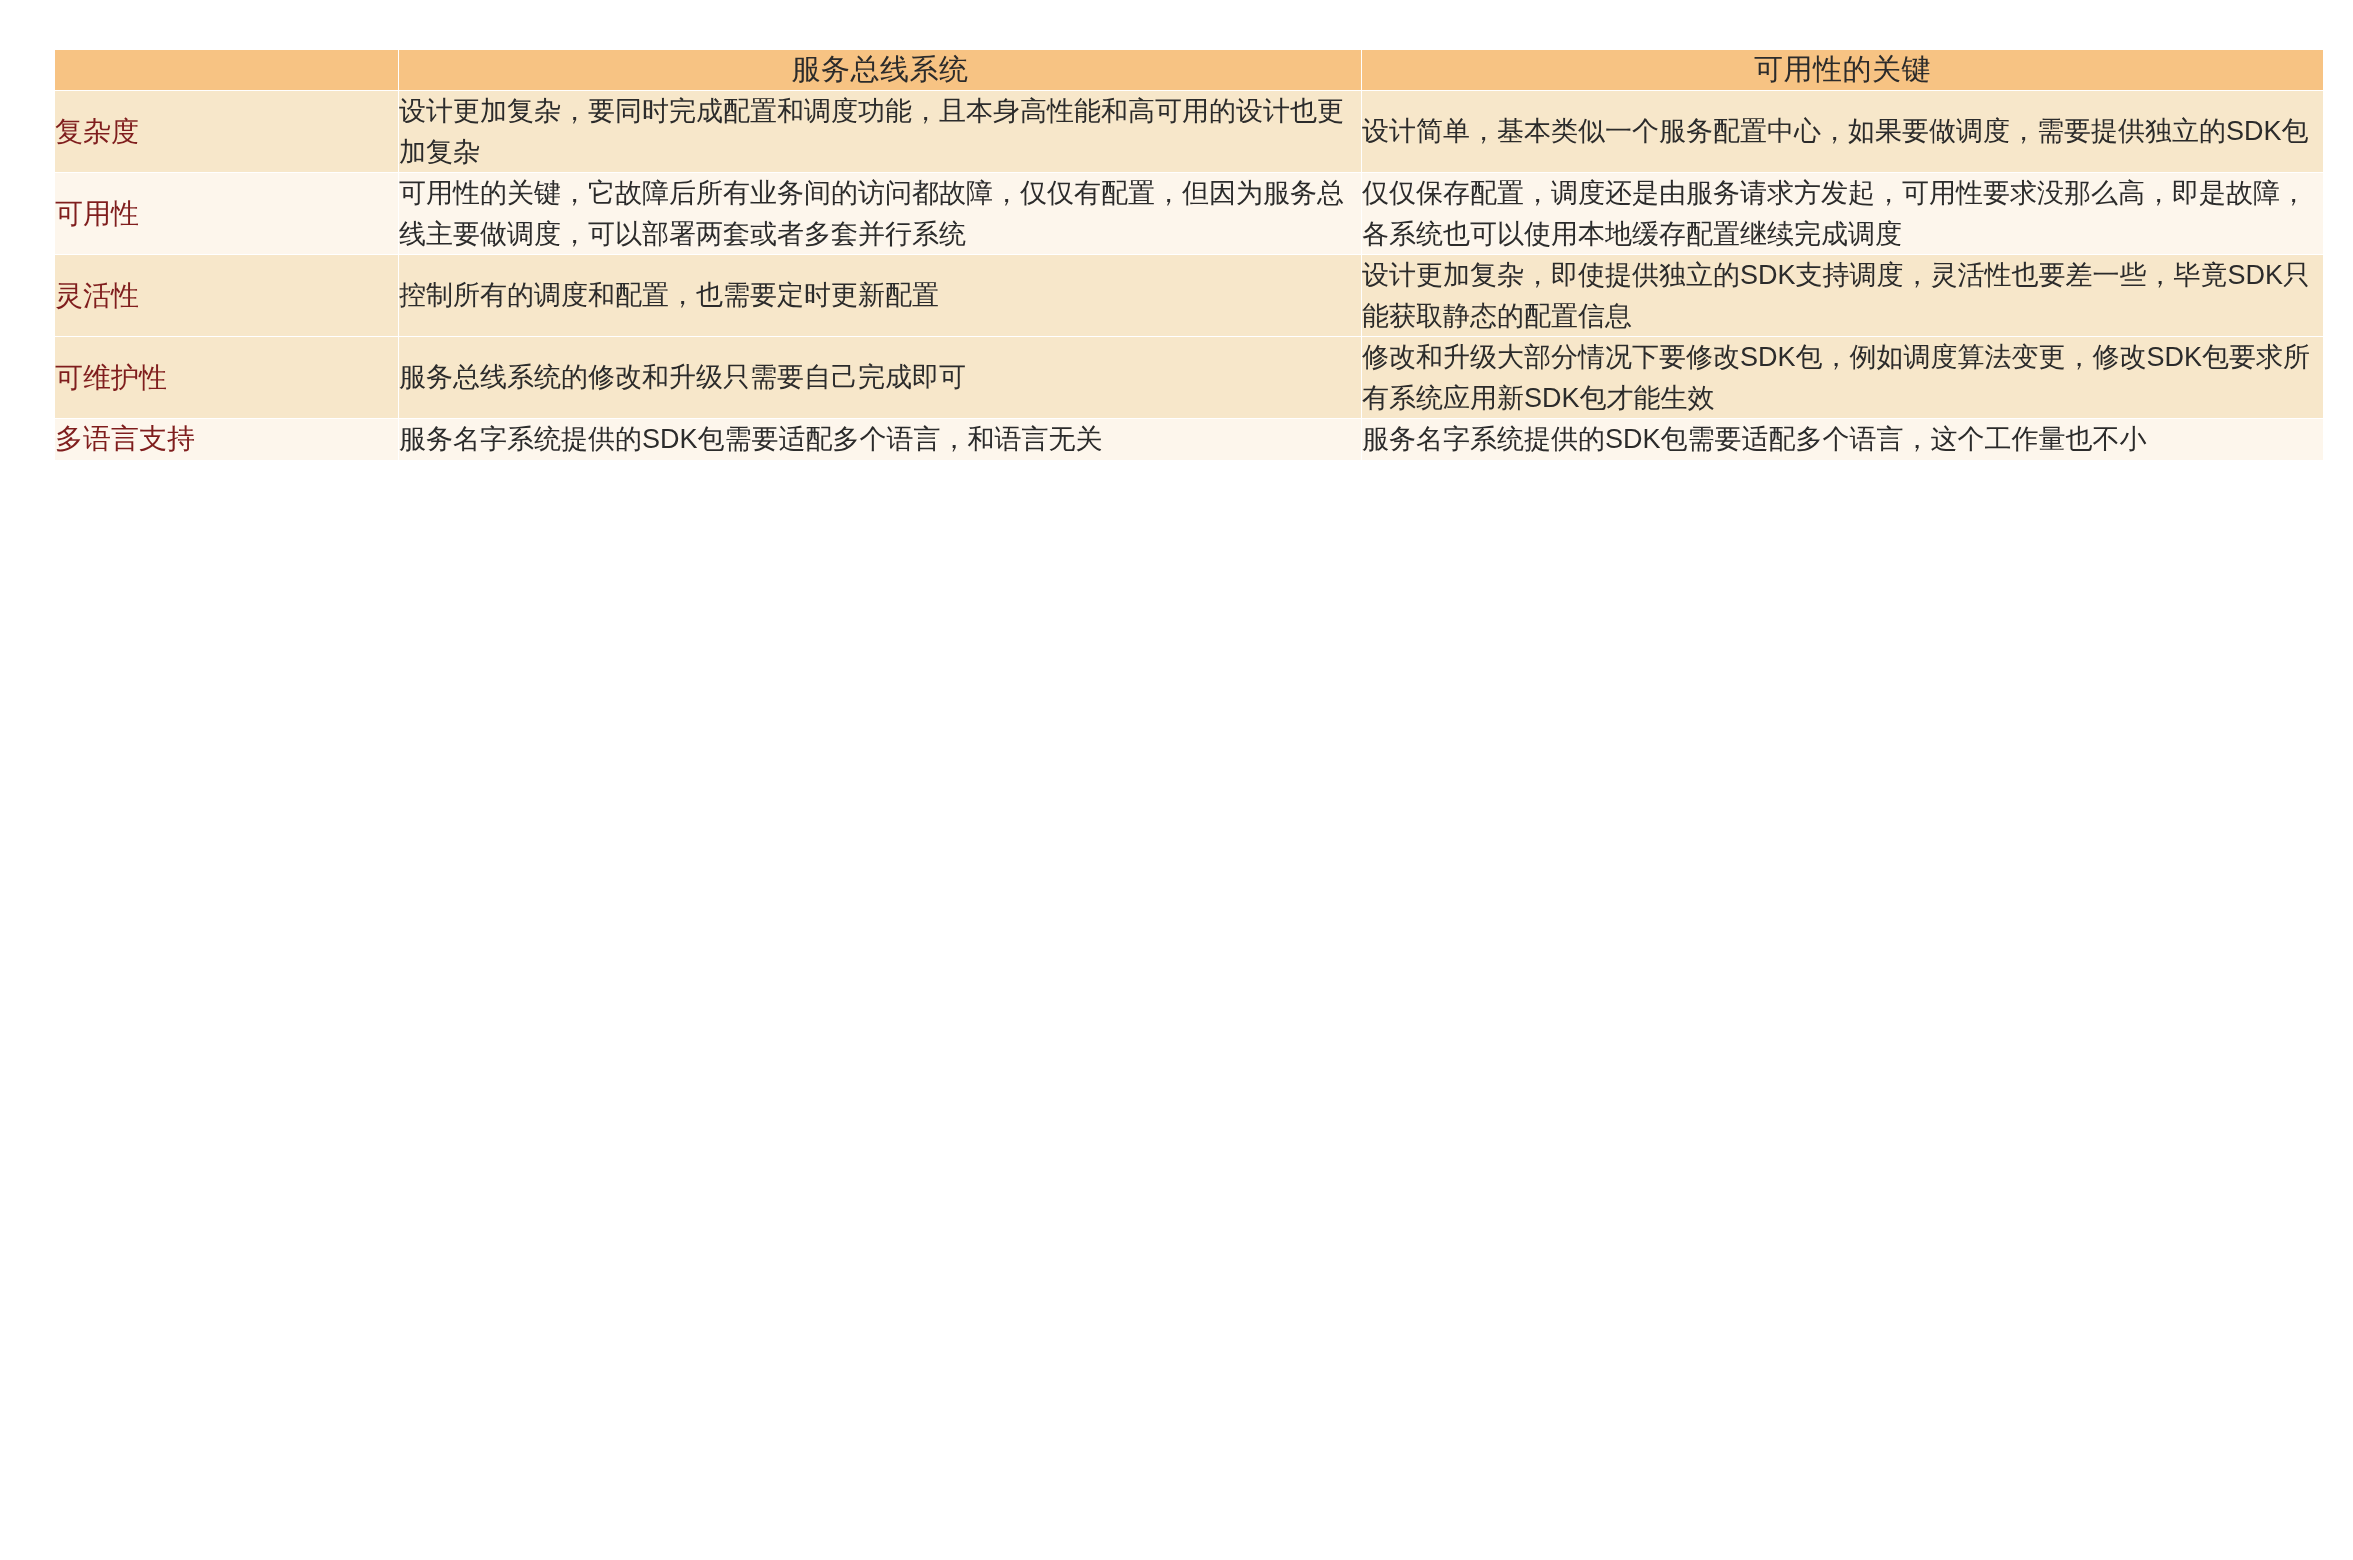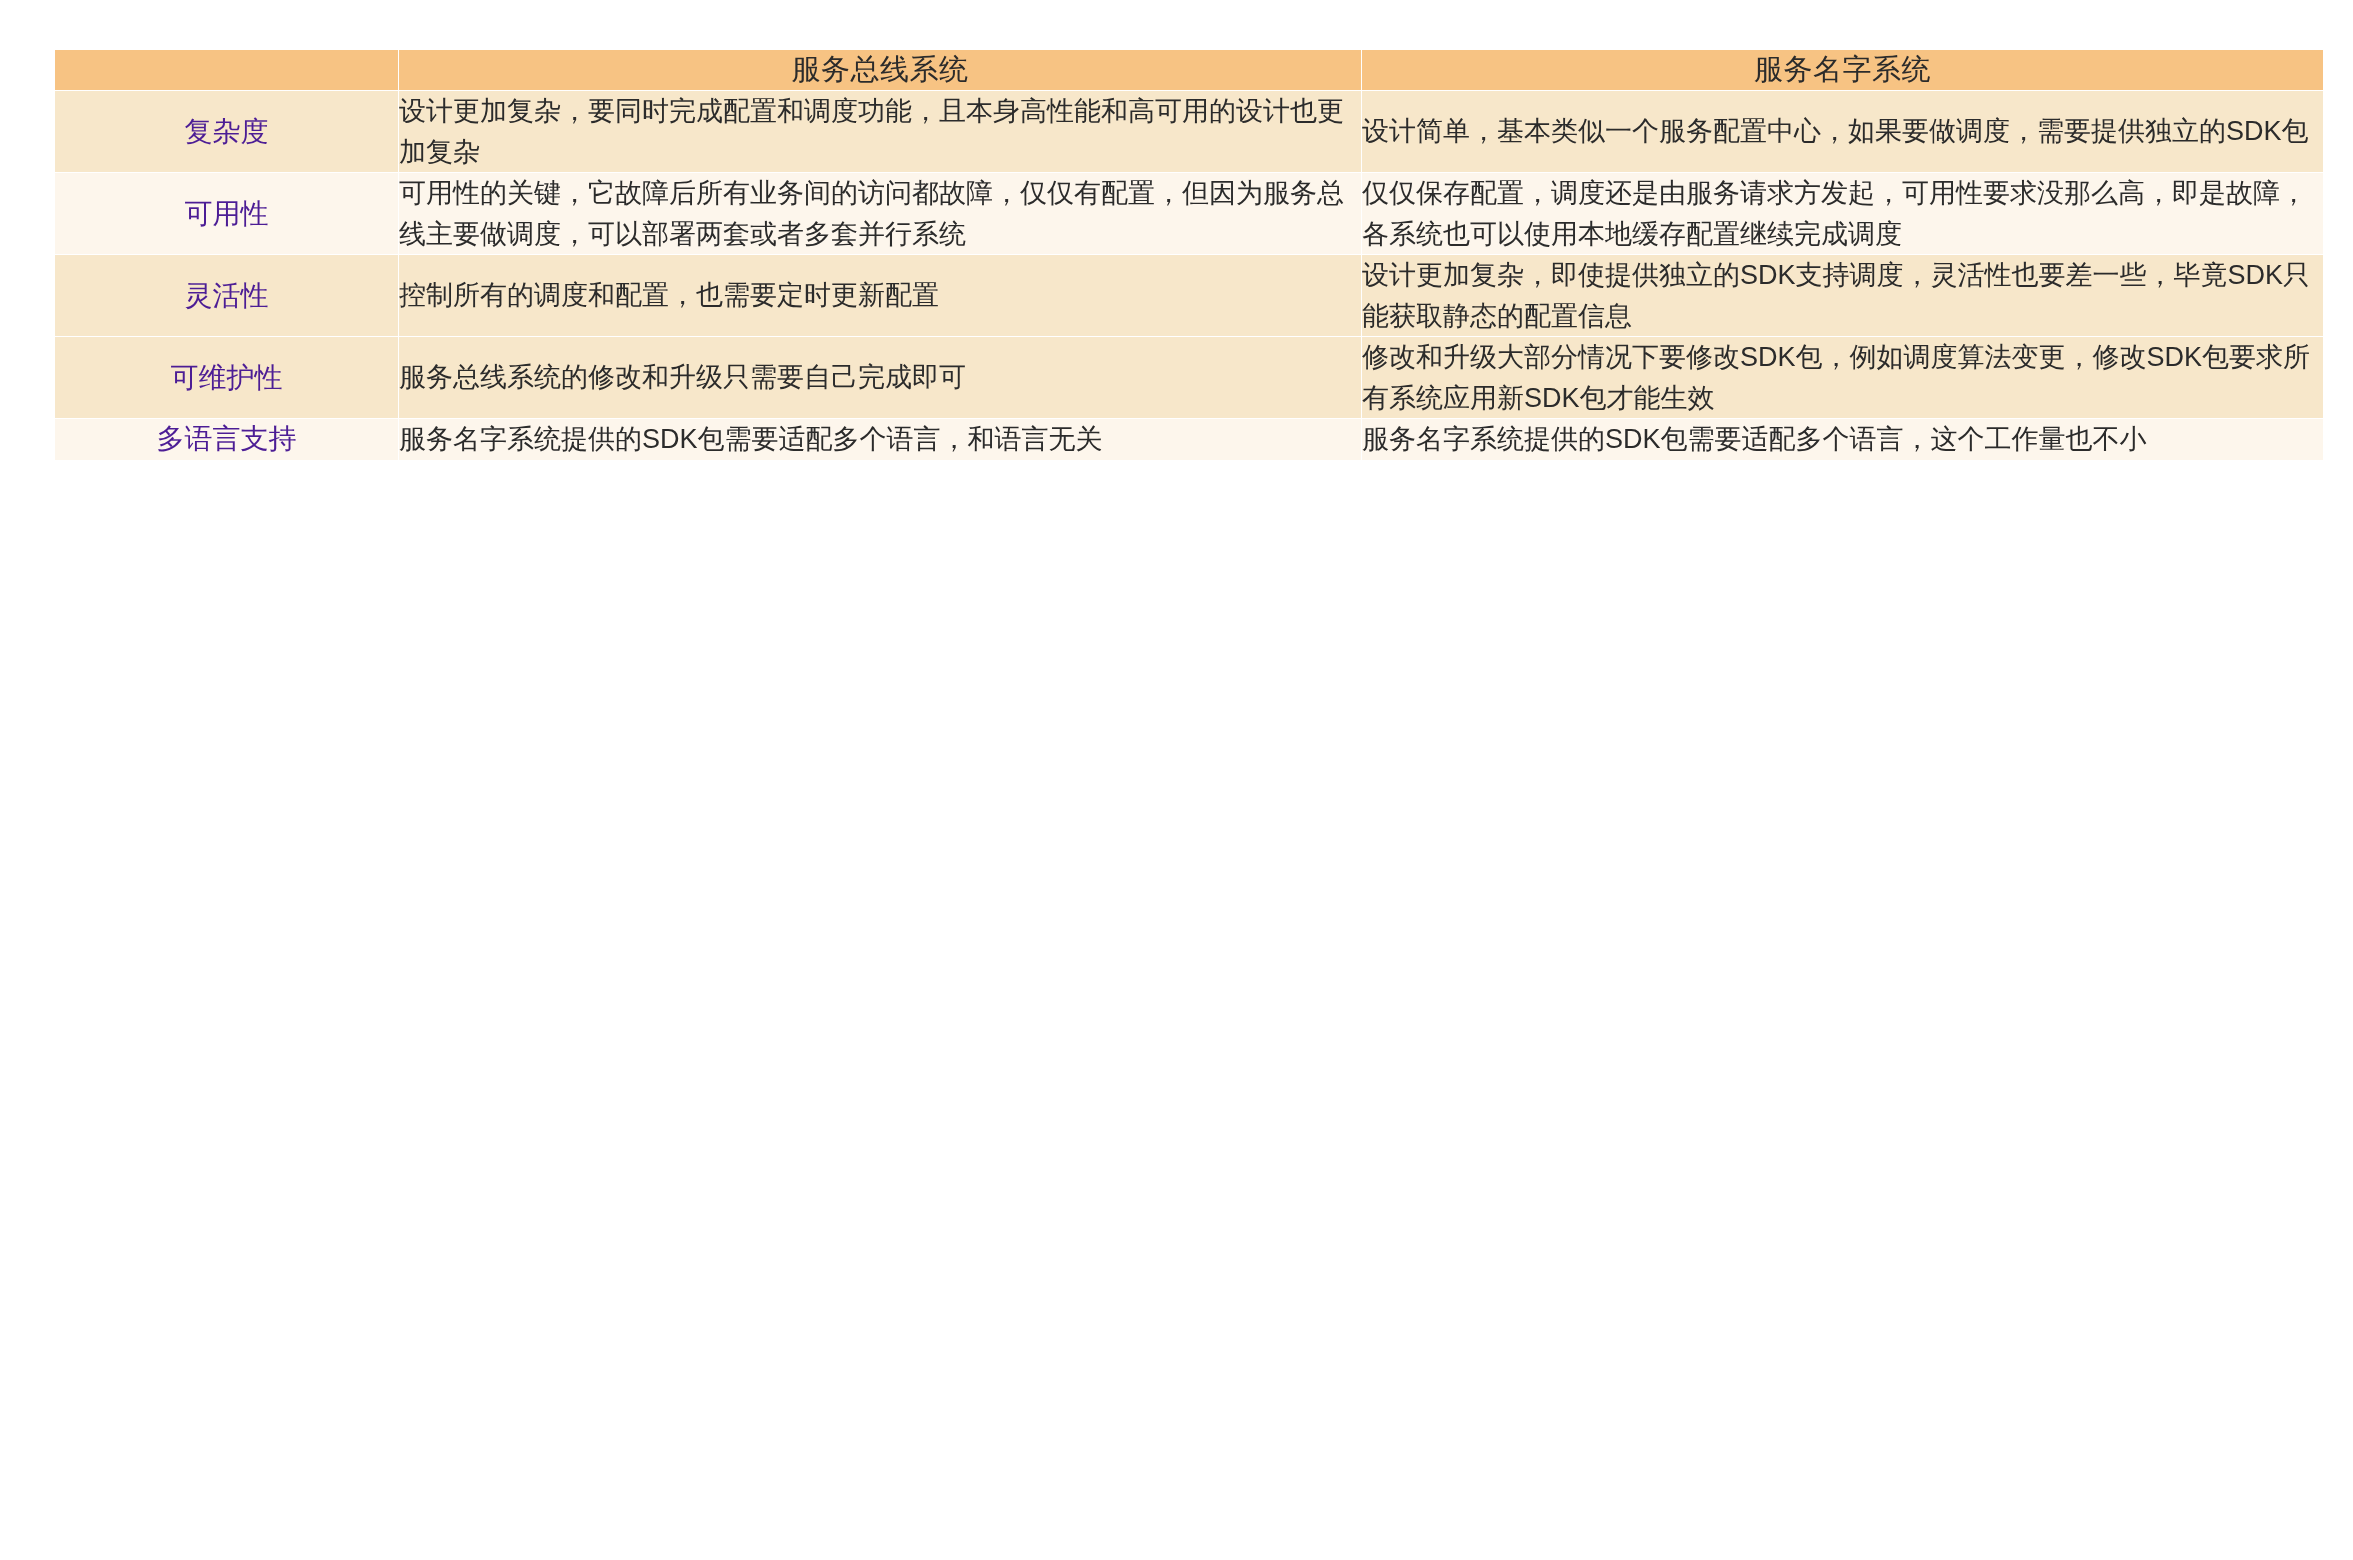--- a/index.html
+++ b/index.html
@@ -49,23 +49,22 @@
     padding: 26px 14px;
     letter-spacing: 0.5px;
     margin-top: 21px;
   }
 
   
   tr.tint-a td { background: #f7e7ca; }
   tr.tint-b td { background: #fdf6ec; }
 
   td.label {
-    text-align: center;
     font-size: 28px;
-    color: #4c1d95;
+    color: #7f1d1d;
     padding: 19px 9.4px;
     line-height: 1.35;
   }
   td.body {
     text-align: left;
     font-size: 27px;
     color: #2b2b2b;
     line-height: 1.5;
     padding: 19px 21px 19px 21px;
   }
@@ -78,21 +77,21 @@
   <table class="compare">
     <colgroup>
       <col class="c-label">
       <col class="c-bus">
       <col class="c-name">
     </colgroup>
     <thead>
       <tr>
         <th class="hdr-empty"></th>
         <th class="hdr-cell">服务总线系统</th>
-        <th class="hdr-cell">服务名字系统</th>
+        <th class="hdr-cell">可用性的关键</th>
       </tr>
     </thead>
     <tbody>
       <tr class="tint-a">
         <td class="label">复杂度</td>
         <td class="body">
             <span class="txt">设计更加复杂，要同时完成配置和调度功能，且本身高性能和高可用的设计也更加复杂</span>
           </td>
         <td class="body">
             <span class="txt">设计简单，基本类似一个服务配置中心，如果要做调度，需要提供独立的SDK包</span>

